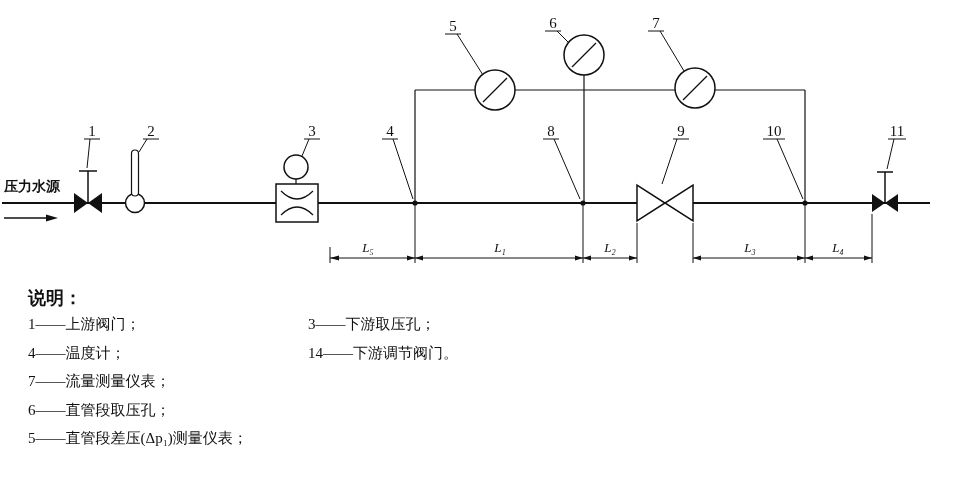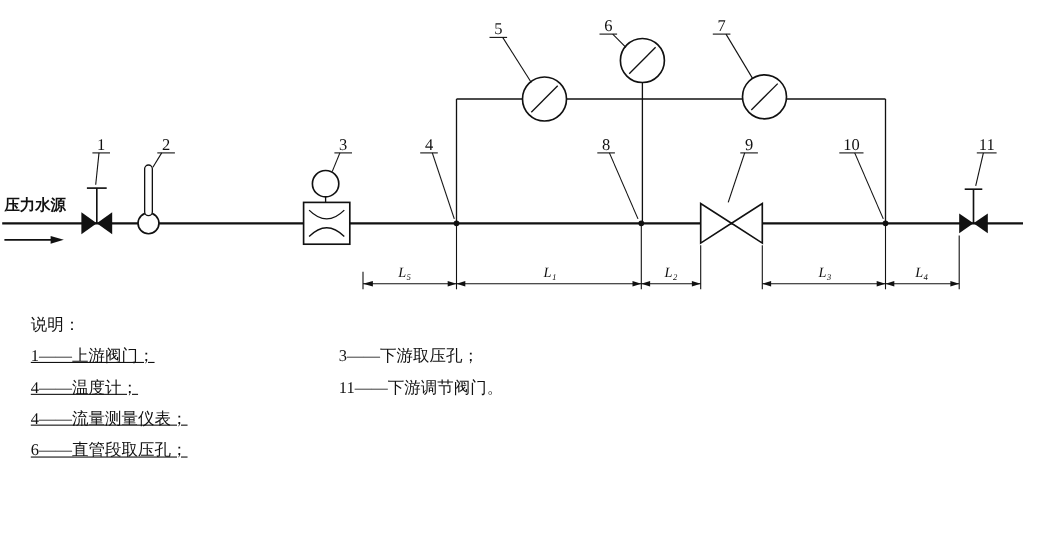--- a/index.html
+++ b/index.html
@@ -11,24 +11,24 @@
   .diagram{position:absolute;top:0;left:0;}
   svg text{
     font-family:"Liberation Serif","DejaVu Serif",serif;
     fill:#111;
   }
   .callout-num{font-size:15px;}
   .dim-label{font-size:13px;font-style:italic;}
   .source-label{font-size:14px;font-weight:600;}
   .legend{position:absolute;top:280px;left:0;width:958px;height:217px;}
   .legend-heading{
-    position:absolute;left:28px;top:6px;font-size:15px;white-space:pre;
+    position:absolute;left:28px;top:6px;font-size:18px;white-space:pre;font-weight:bold;
   }
   .legend-col{position:absolute;top:30px;font-size:15px;}
-  .legend-col.left{left:28px;text-decoration:underline;}
+  .legend-col.left{left:28px;}
   .legend-col.right{left:308px;}
   .legend-row{line-height:28.5px;white-space:pre;}
 </style>
 </head>
 <body>
 
 <div class="diagram">
 <svg width="958" height="280" viewBox="0 0 958 280">
 
   <text class="source-label" x="4" y="191">压力水源</text>
@@ -188,20 +188,21 @@
   <text class="dim-label" x="750" y="252" text-anchor="middle">L₃</text>
   <text class="dim-label" x="838" y="252" text-anchor="middle">L₄</text>
 </svg>
 </div>
 
 <div class="legend">
   <div class="legend-heading">说明：</div>
   <div class="legend-col left">
     <div class="legend-row">1——上游阀门；</div>
     <div class="legend-row">4——温度计；</div>
-    <div class="legend-row">4——流量测量仪表；</div>
+    <div class="legend-row">7——流量测量仪表；</div>
     <div class="legend-row">6——直管段取压孔；</div>
+    <div class="legend-row">5——直管段差压(Δp₁)测量仪表；</div>
   </div>
   <div class="legend-col right">
     <div class="legend-row">3——下游取压孔；</div>
-    <div class="legend-row">11——下游调节阀门。</div>
+    <div class="legend-row">14——下游调节阀门。</div>
   </div>
 </div>
 
 </body></html>

